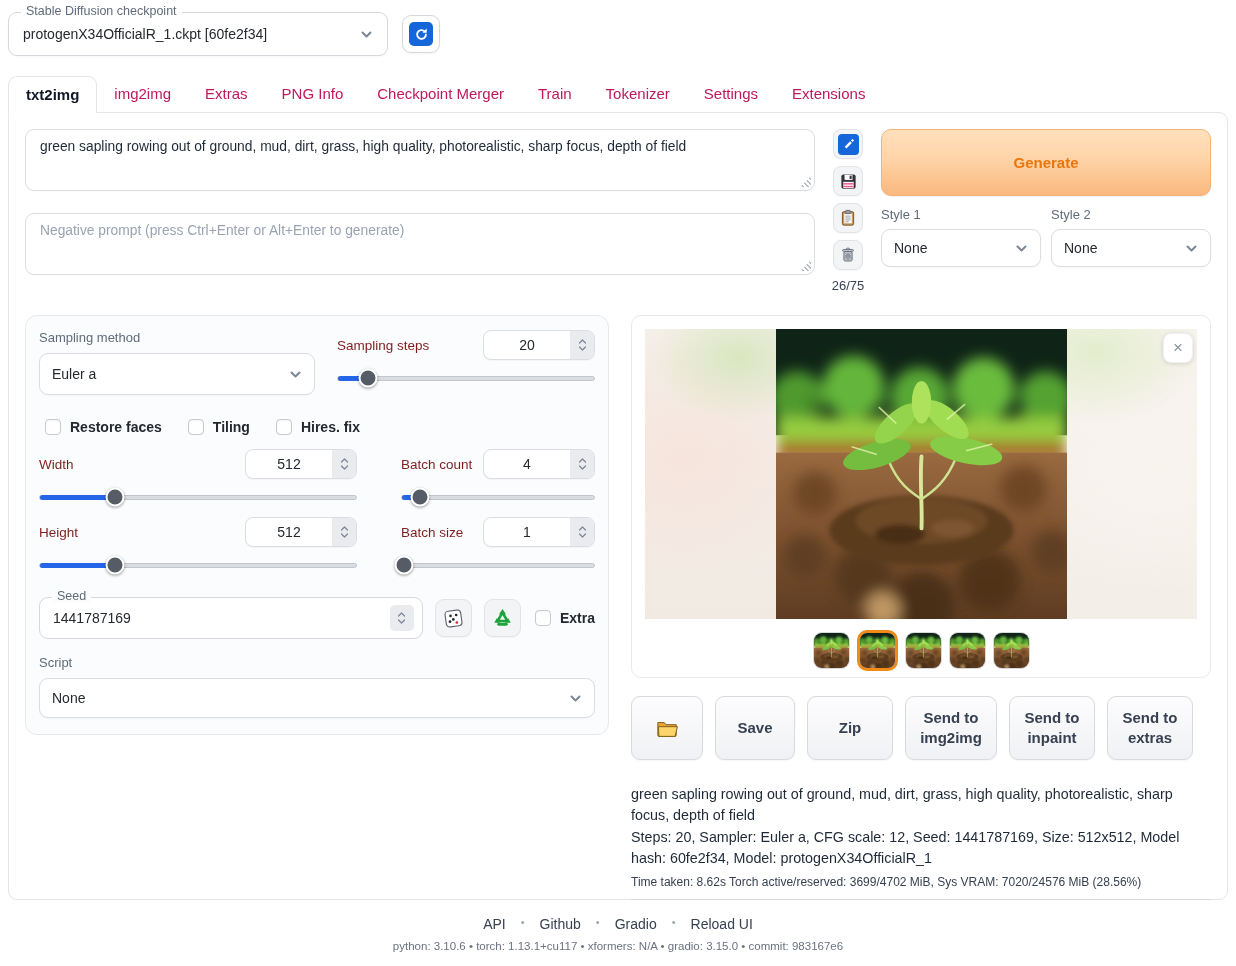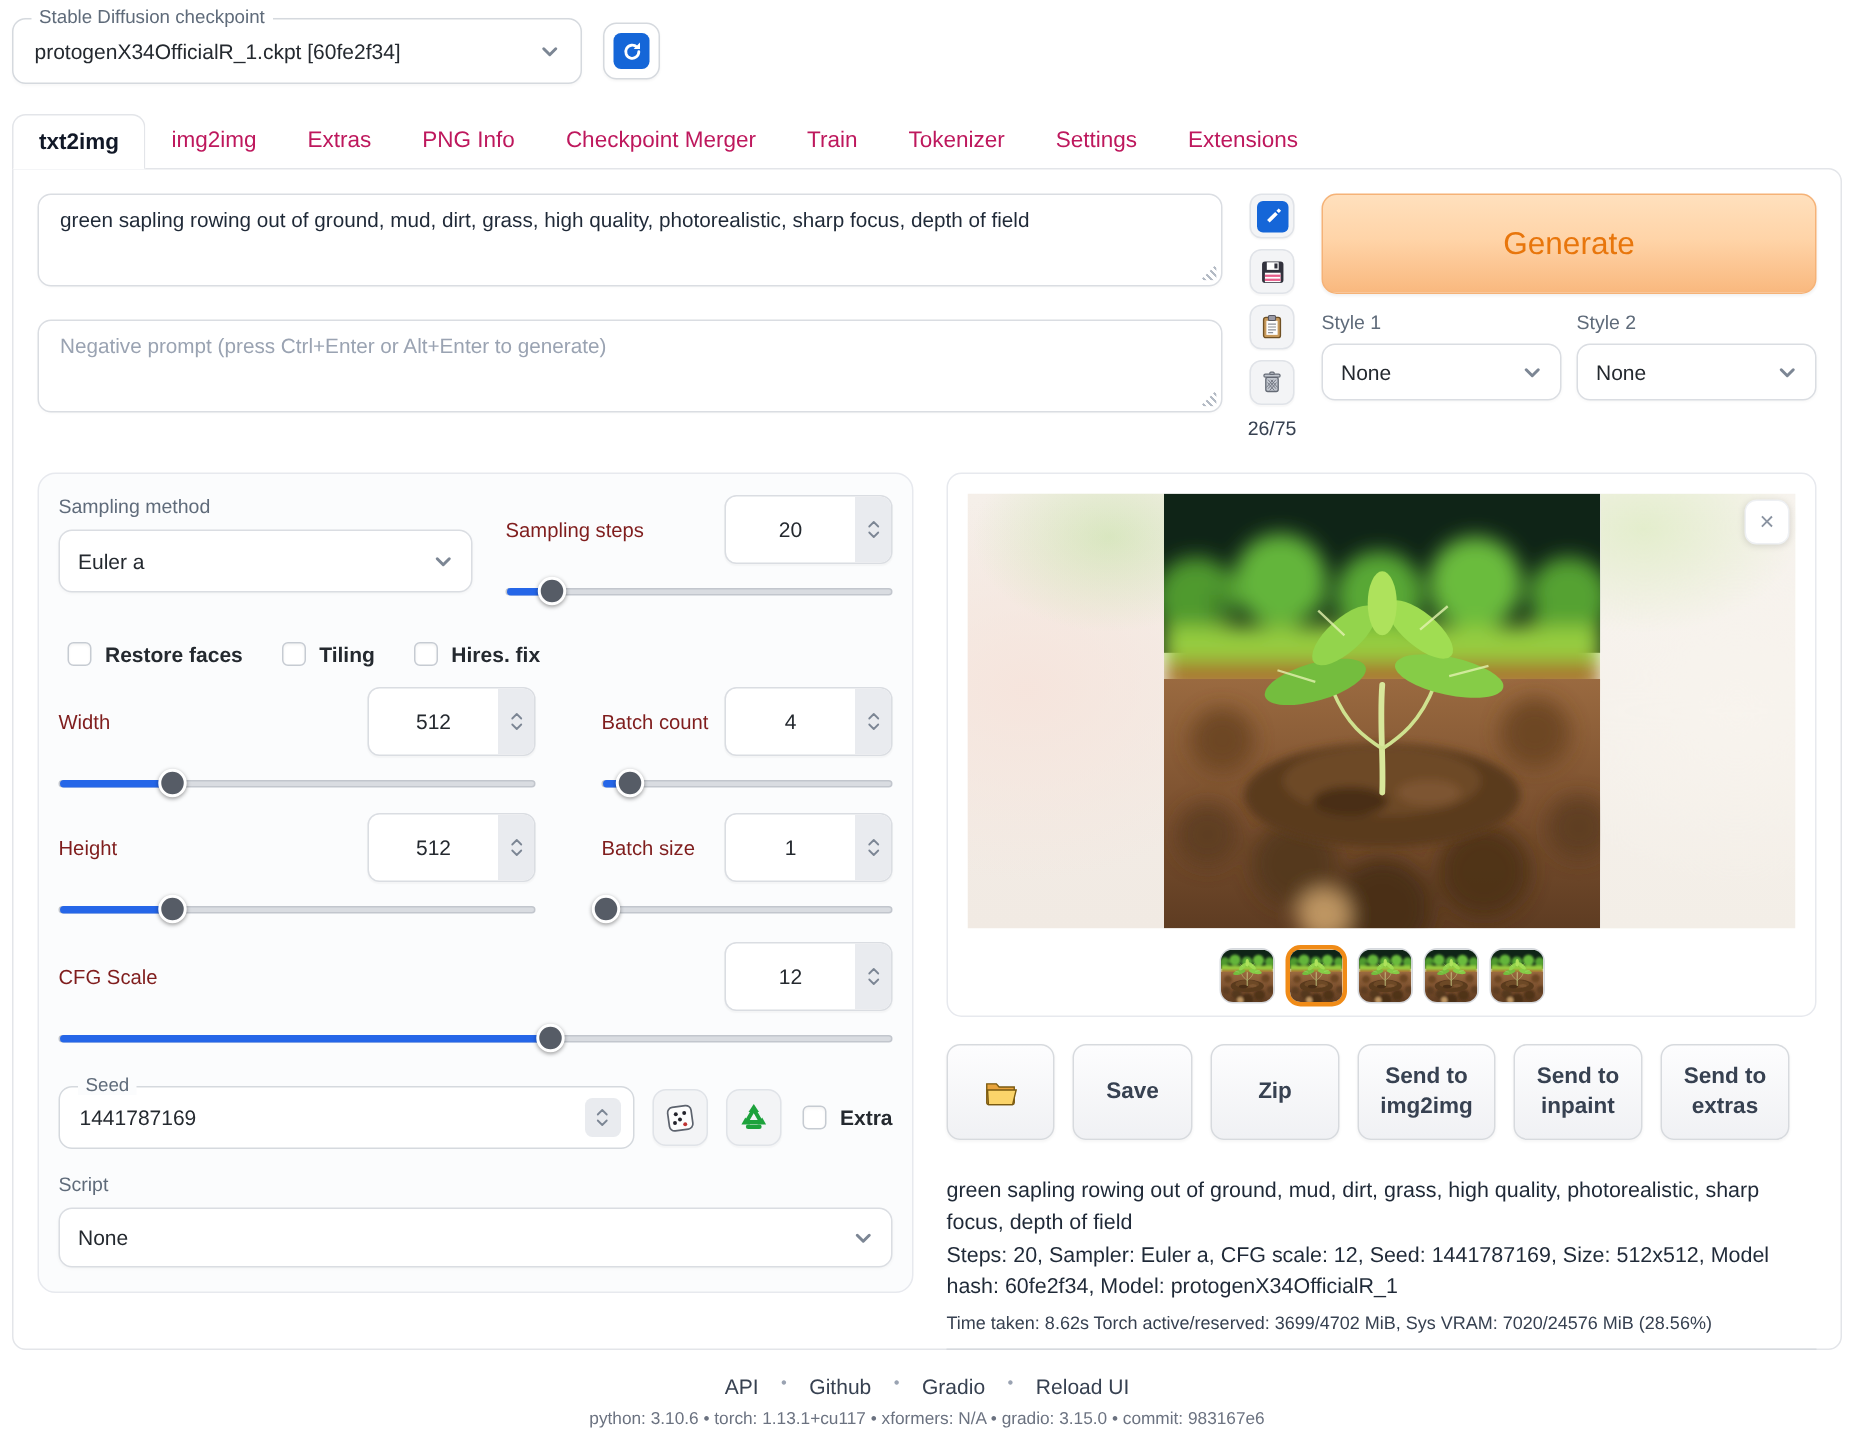--- a/index.html
+++ b/index.html
@@ -32,37 +32,37 @@
   .tarea{position:relative;border:1px solid #dadde2;border-radius:9px;background:#fff;height:62px;padding:9px 14px;box-shadow:0 1px 2px rgba(0,0,0,.02)}
   .tarea textarea{width:100%;height:100%;border:none;outline:none;resize:none;font:inherit;font-size:13.8px;color:#1f2937;background:transparent}
   .tarea textarea::placeholder{color:#9aa3b2}
   .grip{position:absolute;right:3px;bottom:3px;width:11px;height:11px;background:repeating-linear-gradient(45deg,transparent 0 2px,#b3bac4 2px 3.4px);clip-path:polygon(100% 0,100% 100%,0 100%)}
   .icon-col{width:34px;margin-left:16px;display:flex;flex-direction:column;align-items:center;gap:7px}
   .mini-btn{width:30px;height:30px;border:1px solid #e0e3e8;border-radius:8px;background:#f3f4f6;display:flex;align-items:center;justify-content:center;cursor:pointer;box-shadow:0 1px 1px rgba(0,0,0,.03)}
   .pen-inner{width:21px;height:21px;border-radius:4px;background:#1566d8;display:flex;align-items:center;justify-content:center}
   .token-count{font-size:13px;color:#374151;margin-top:1px}
 
   .gen-col{margin-left:16px;flex:1;display:flex;flex-direction:column}
-  .generate{height:67px;border-radius:10px;background:linear-gradient(180deg,#ffe0bd 0%,#ffd4a8 45%,#f9b87e 100%);border:1px solid #f5b277;color:#e8760c;font-weight:400;font-size:21px;display:flex;align-items:center;justify-content:center;cursor:pointer;box-shadow:0 1px 2px rgba(0,0,0,.06)}
+  .generate{height:67px;border-radius:10px;background:linear-gradient(180deg,#ffe0bd 0%,#ffd4a8 45%,#f9b87e 100%);border:1px solid #f5b277;color:#e8760c;font-weight:700;font-size:15px;display:flex;align-items:center;justify-content:center;cursor:pointer;box-shadow:0 1px 2px rgba(0,0,0,.06)}
   .styles-row{display:flex;gap:10px;margin-top:11px}
   .style-group{width:160px}
   .small-label{font-size:13px;color:#5f6b7a}
   .select{height:38px;border:1px solid #dadde2;border-radius:9px;background:#fff;display:flex;align-items:center;justify-content:space-between;padding:0 12px;margin-top:7px;font-size:14px;color:#24292f;cursor:pointer;box-shadow:0 1px 2px rgba(0,0,0,.03)}
 
   
   .row2{display:flex;margin-top:22px}
 
   
   .settings{width:584px;border:1px solid #e7e9ee;border-radius:12px;background:#fbfcfd;padding:14px 13px 16px;align-self:flex-start}
   .sm-row{display:flex}
   .sm-left{width:276px}
   .sm-left .select{height:42px;margin-top:8px}
   .steps-col{flex:1;margin-left:22px}
   .head{display:flex;align-items:center;justify-content:space-between}
-  .numbox{width:112px;height:46px;border:1px solid #dadde2;border-radius:8px;background:#fff;display:flex;align-items:stretch;overflow:hidden;cursor:text;box-shadow:0 1px 1px rgba(0,0,0,.03)}
+  .numbox{width:112px;height:30px;border:1px solid #dadde2;border-radius:8px;background:#fff;display:flex;align-items:stretch;overflow:hidden;cursor:text;box-shadow:0 1px 1px rgba(0,0,0,.03)}
   .nval{flex:1;display:flex;align-items:center;justify-content:center;font-size:14px;color:#24292f}
   .spin{width:24px;background:#e9ebef;display:flex;flex-direction:column;align-items:center;justify-content:center;gap:2px}
   .spin svg{width:9px;height:5px}
   .spin path{stroke:#7c8694;stroke-width:1.6;fill:none;stroke-linecap:round;stroke-linejoin:round}
   .slider{position:relative;height:19px;margin-top:9px;cursor:pointer}
   .track{position:absolute;left:0;right:0;top:7px;height:5px;border-radius:3px;background:#d9dce1;border:1px solid #c2c6cd}
   .fill{position:absolute;left:0;top:-1px;bottom:-1px;background:#2566e8;border-radius:3px}
   .sthumb{position:absolute;top:9px;width:19px;height:19px;border-radius:50%;background:#565c66;border:2.5px solid #fff;box-shadow:0 1px 3px rgba(0,0,0,.4);transform:translate(-50%,-50%)}
   .checks-row{display:flex;gap:26px;margin-top:24px;margin-left:6px}
   .cb{display:flex;align-items:flex-end;gap:9px;font-size:14px;color:#24292f;font-weight:600;cursor:pointer}
@@ -417,42 +417,20 @@
             </div>
             <div class="slider">
               <div class="track">
                   <div class="fill" style="width: 1.5%;"></div>
                 </div>
               <div class="sthumb" style="left: 1.5%;"></div>
             </div>
           </div>
         </div>
 
-        <div class="cfg-block">
-          <div class="head">
-            <span class="dim-label">CFG Scale</span>
-            <div class="numbox">
-              <span class="nval">12</span>
-              <span class="spin">
-                  <svg viewBox="0 0 12 6">
-                    <path d="M2 5 L6 1 L10 5"></path>
-                  </svg>
-                  <svg viewBox="0 0 12 6">
-                    <path d="M2 1 L6 5 L10 1"></path>
-                  </svg>
-                </span>
-            </div>
-          </div>
-          <div class="slider">
-            <div class="track">
-                <div class="fill" style="width: 59%;"></div>
-              </div>
-            <div class="sthumb" style="left: 59%;"></div>
-          </div>
-        </div>
 
         <div class="seed-row">
           <div class="fieldset seed-box">
             <span class="legend">Seed</span>
             <span class="seed-val">1441787169</span>
             <span class="seed-spin">
                 <svg viewBox="0 0 12 6">
                   <path d="M2 5 L6 1 L10 5"></path>
                 </svg>
                 <svg viewBox="0 0 12 6">

